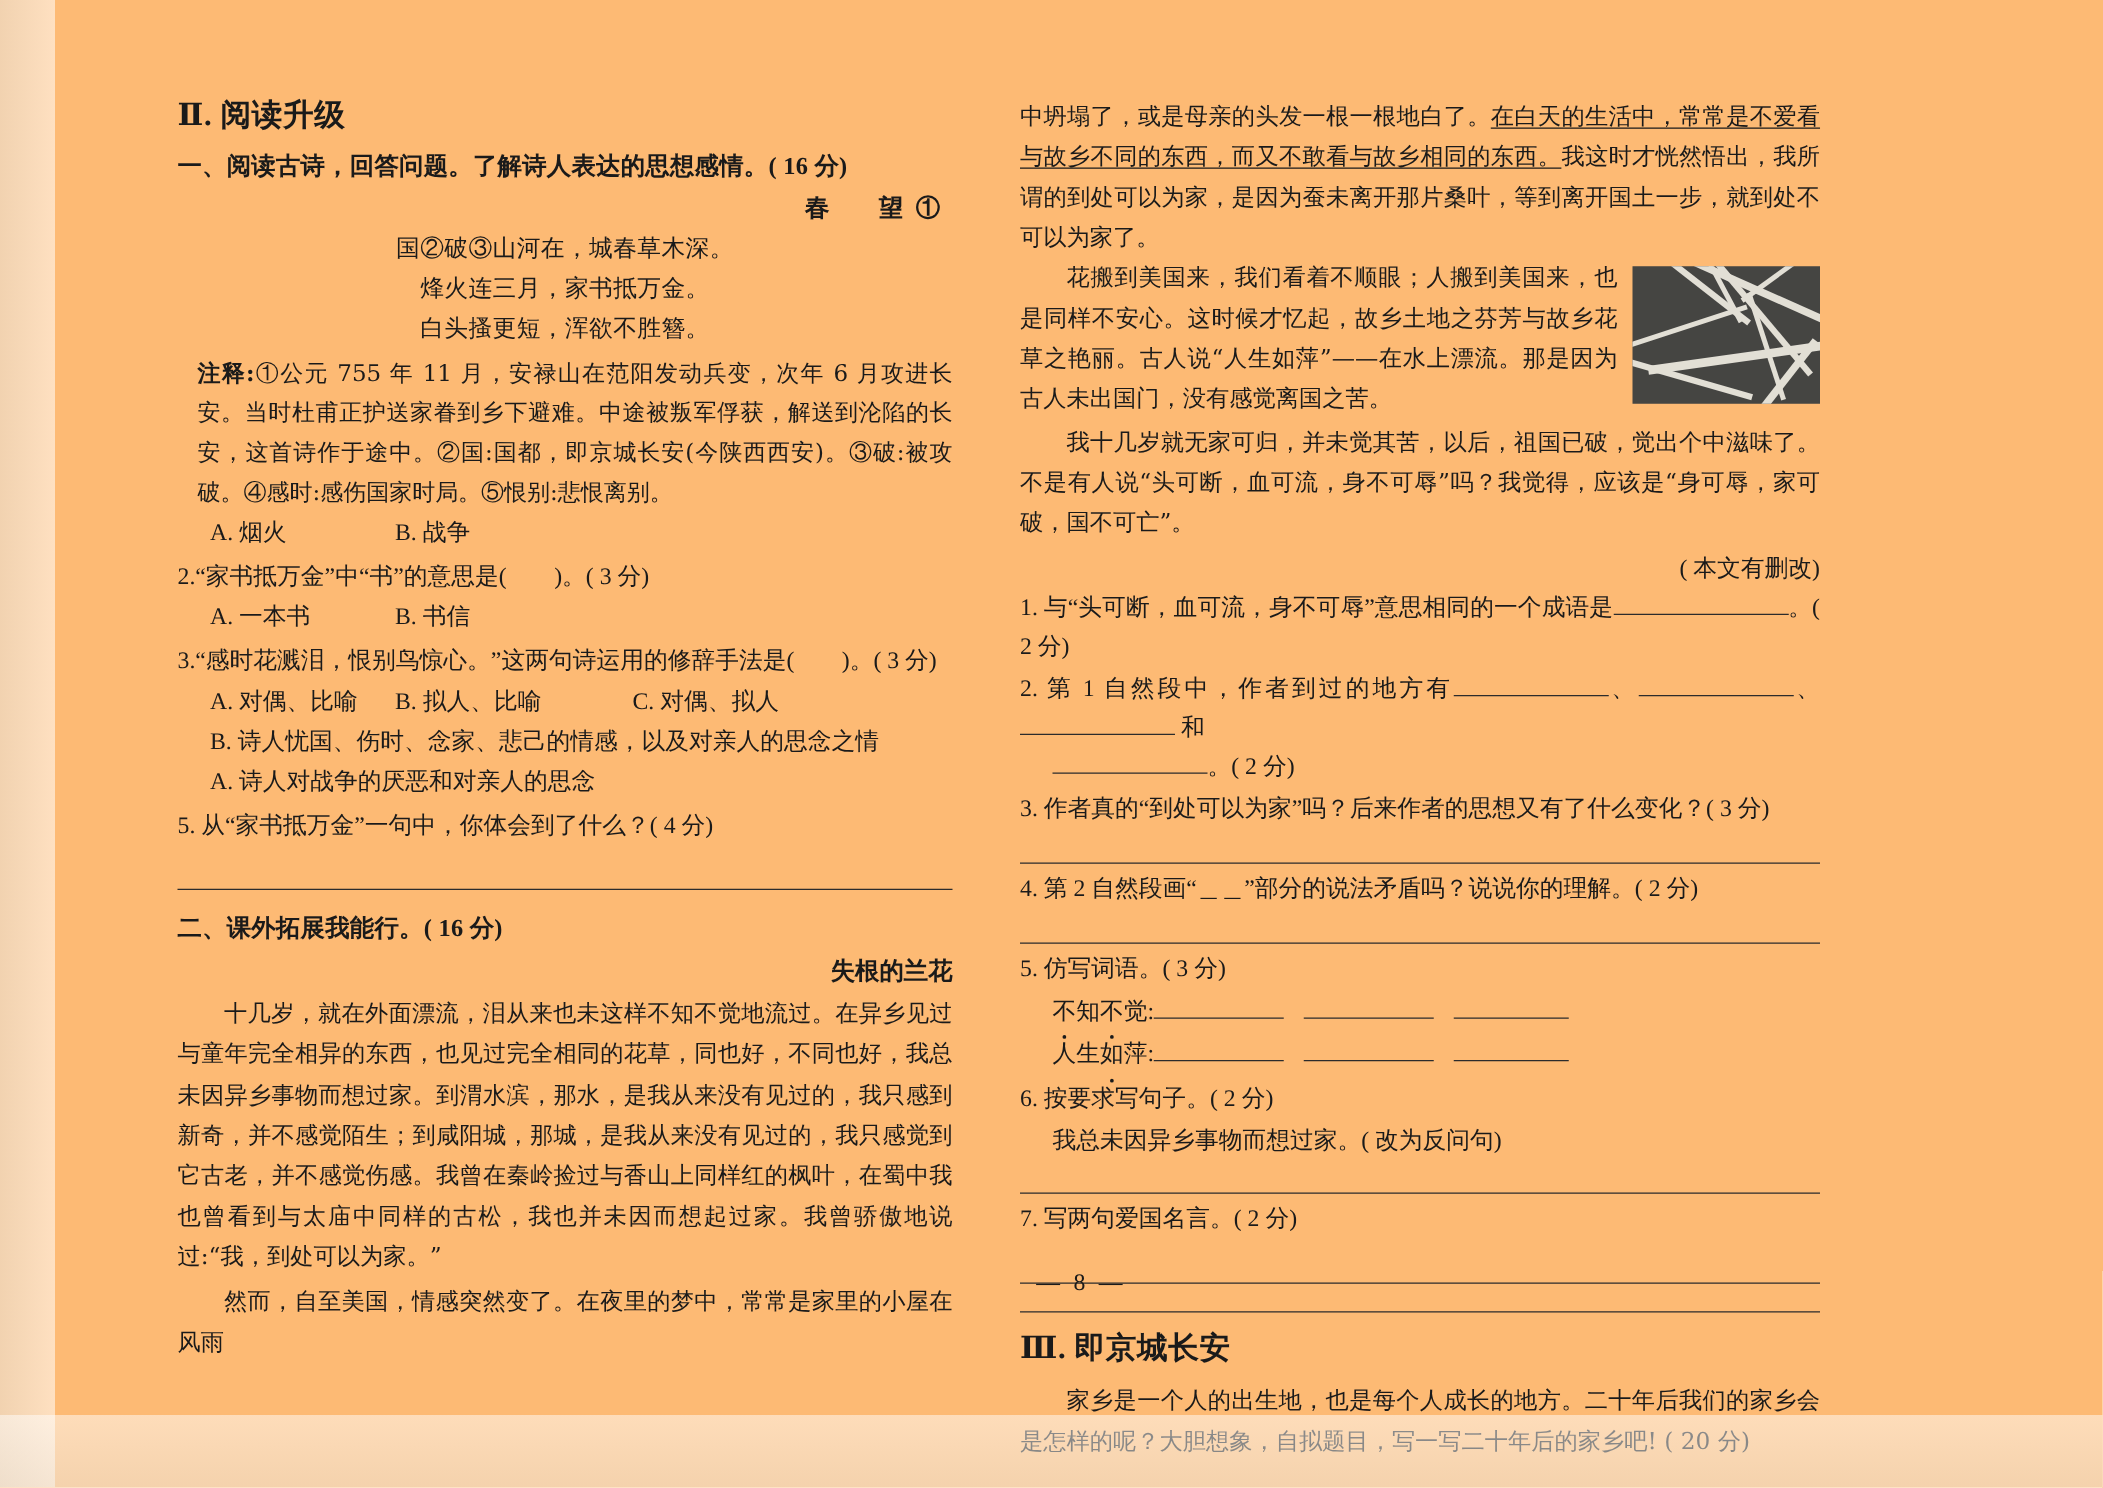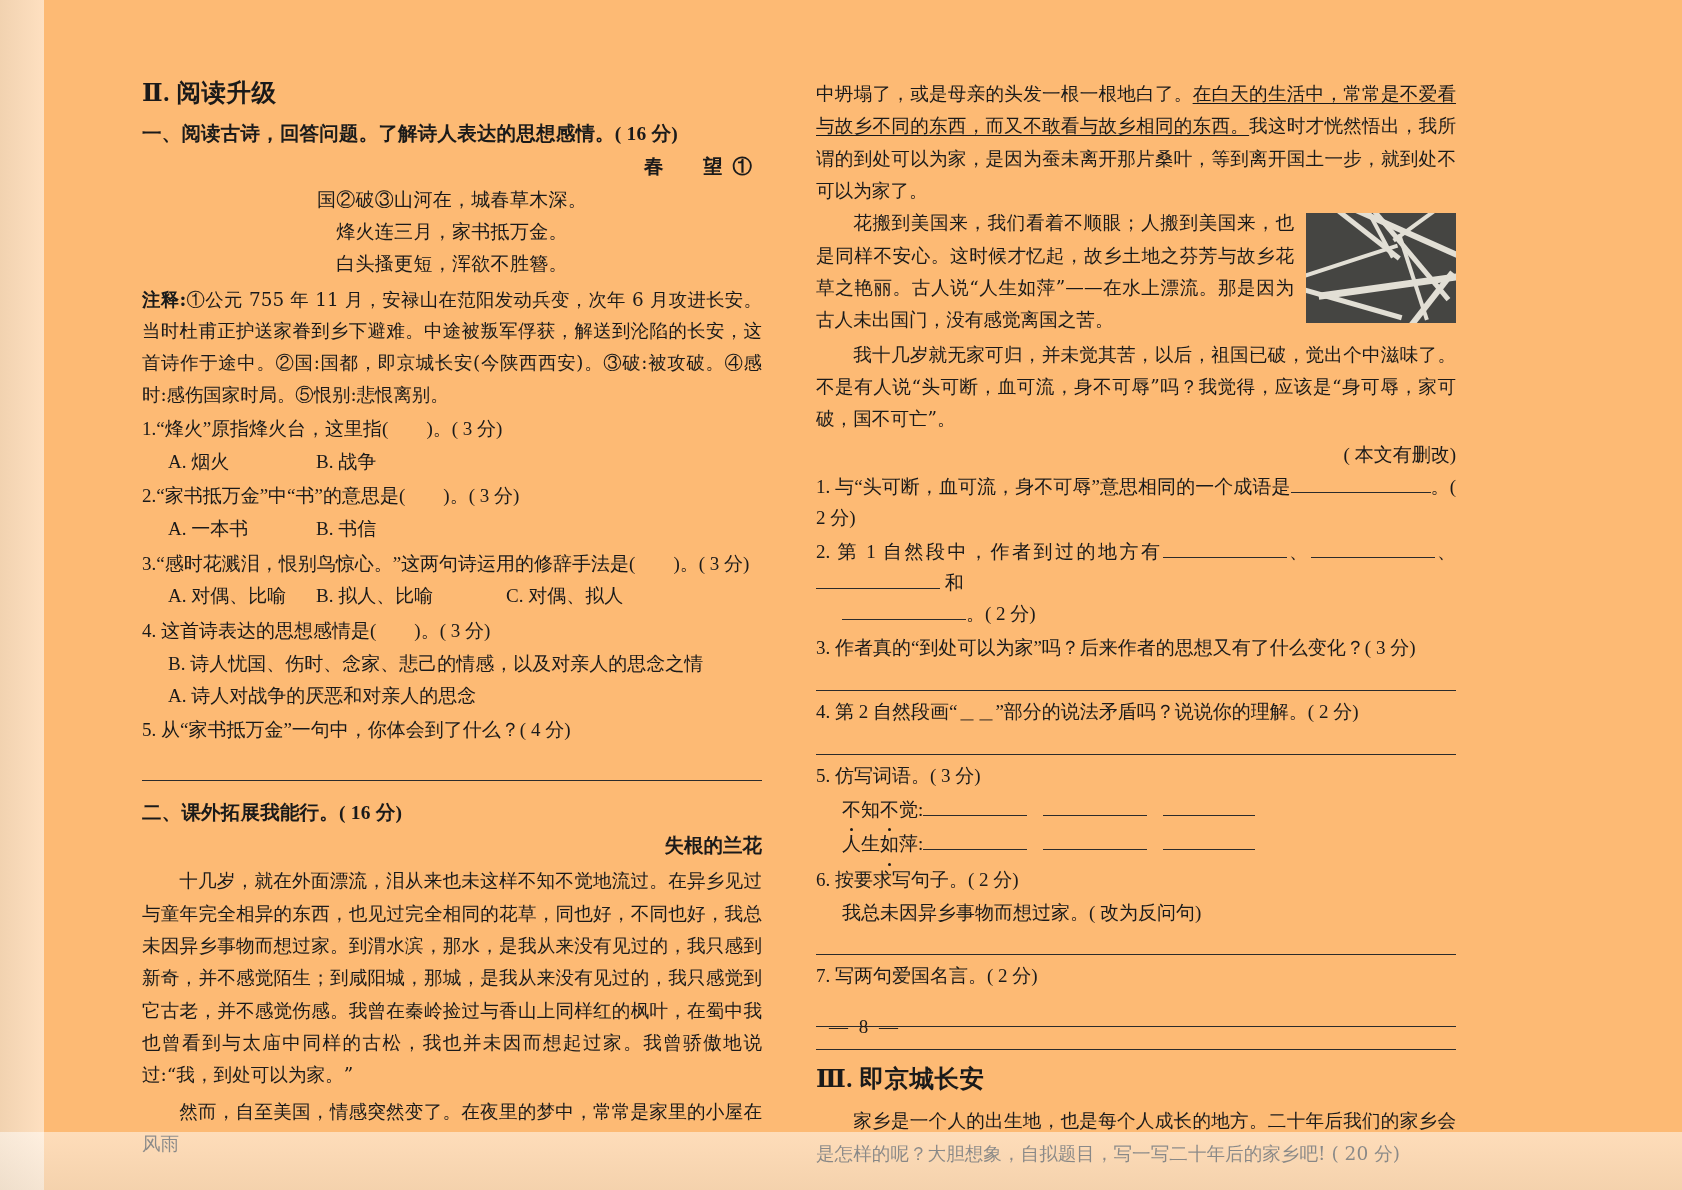--- a/index.html
+++ b/index.html
@@ -56,21 +56,21 @@
     font-size:19px;
     line-height:1.68;
     letter-spacing:.3px;
     font-family:"DejaVu Serif","Liberation Serif",serif;
   }
   .note{
     font-size:18.4px;
     line-height:1.72;
     text-align:justify;
     text-justify:inter-ideograph;
-    margin:4px 0 2px 0;
+    margin:4px 0 2px 16px;
     font-family:"DejaVu Serif","Liberation Serif",serif;
   }
   .note b{font-weight:bold;}
   .q{
     font-size:19px;
     line-height:1.62;
     margin:4px 0 0 0;
     text-align:justify;
     text-justify:inter-ideograph;
   }
@@ -190,40 +190,38 @@
       <div class="sub-head">一、阅读古诗，回答问题。了解诗人表达的思想感情。( 16 分)</div>
 
       <div class="poem-title">春　望①</div>
 
       <div class="poem-line">国②破③山河在，城春草木深。</div>
       <div class="poem-line">烽火连三月，家书抵万金。</div>
       <div class="poem-line">白头搔更短，浑欲不胜簪。</div>
 
       <div class="note"><b>注释:</b><span>①公元 755 年 11 月，安禄山在范阳发动兵变，次年 6 月攻进长安。当时杜甫正护送家眷到乡下避难。中途被叛军俘获，解送到沦陷的长安，这首诗作于途中。②国:国都，即京城长安(今陕西西安)。③破:被攻破。④感时:感伤国家时局。⑤恨别:悲恨离别。</span></div>
 
-      <div class="q">1.“烽火”原指烽火台，这里指(　　)。( 3 分)</div>
       <div class="opts">
         <span class="opt o1">A. 烟火</span>
         <span class="opt o2">B. 战争</span>
       </div>
 
       <div class="q">2.“家书抵万金”中“书”的意思是(　　)。( 3 分)</div>
       <div class="opts">
         <span class="opt o1">A. 一本书</span>
         <span class="opt o2">B. 书信</span>
       </div>
 
       <div class="q">3.“感时花溅泪，恨别鸟惊心。”这两句诗运用的修辞手法是(　　)。( 3 分)</div>
       <div class="opts">
         <span class="opt o1">A. 对偶、比喻</span>
         <span class="opt o2">B. 拟人、比喻</span>
         <span class="opt">C. 对偶、拟人</span>
       </div>
 
-      <div class="q">4. 这首诗表达的思想感情是(　　)。( 3 分)</div>
       <div class="q-indent" style="font-size:19px;line-height:1.6;margin-top:2px;">B. 诗人忧国、伤时、念家、悲己的情感，以及对亲人的思念之情</div>
       <div class="q-indent" style="font-size:19px;line-height:1.6;margin-top:2px;">A. 诗人对战争的厌恶和对亲人的思念</div>
 
       <div class="q">5. 从“家书抵万金”一句中，你体会到了什么？( 4 分)</div>
       <div class="blank-line sp"></div>
 
       <div class="sub-head" style="margin-top:18px;">二、课外拓展我能行。( 16 分)</div>
 
       <div class="poem-title" style="letter-spacing:0;padding-left:0;margin:6px 0 6px 0;">失根的兰花</div>
 

